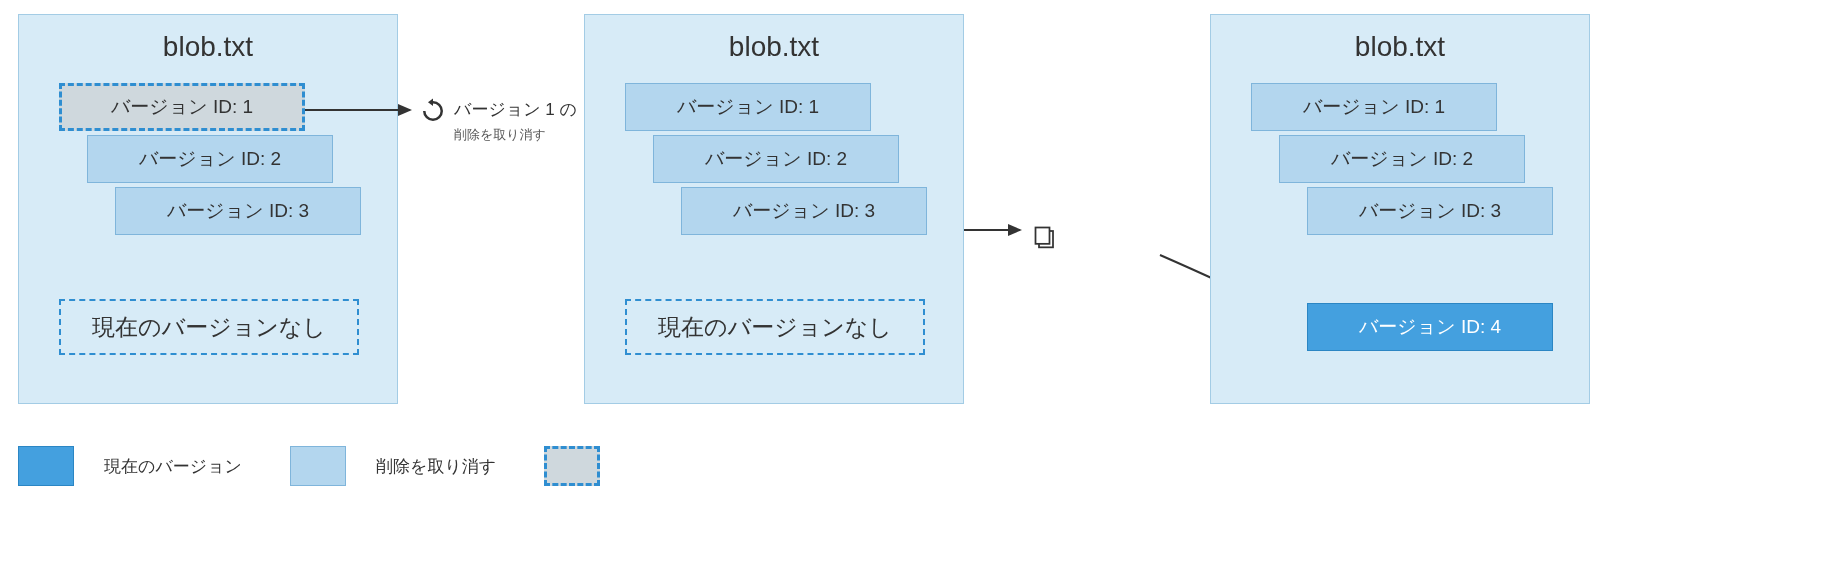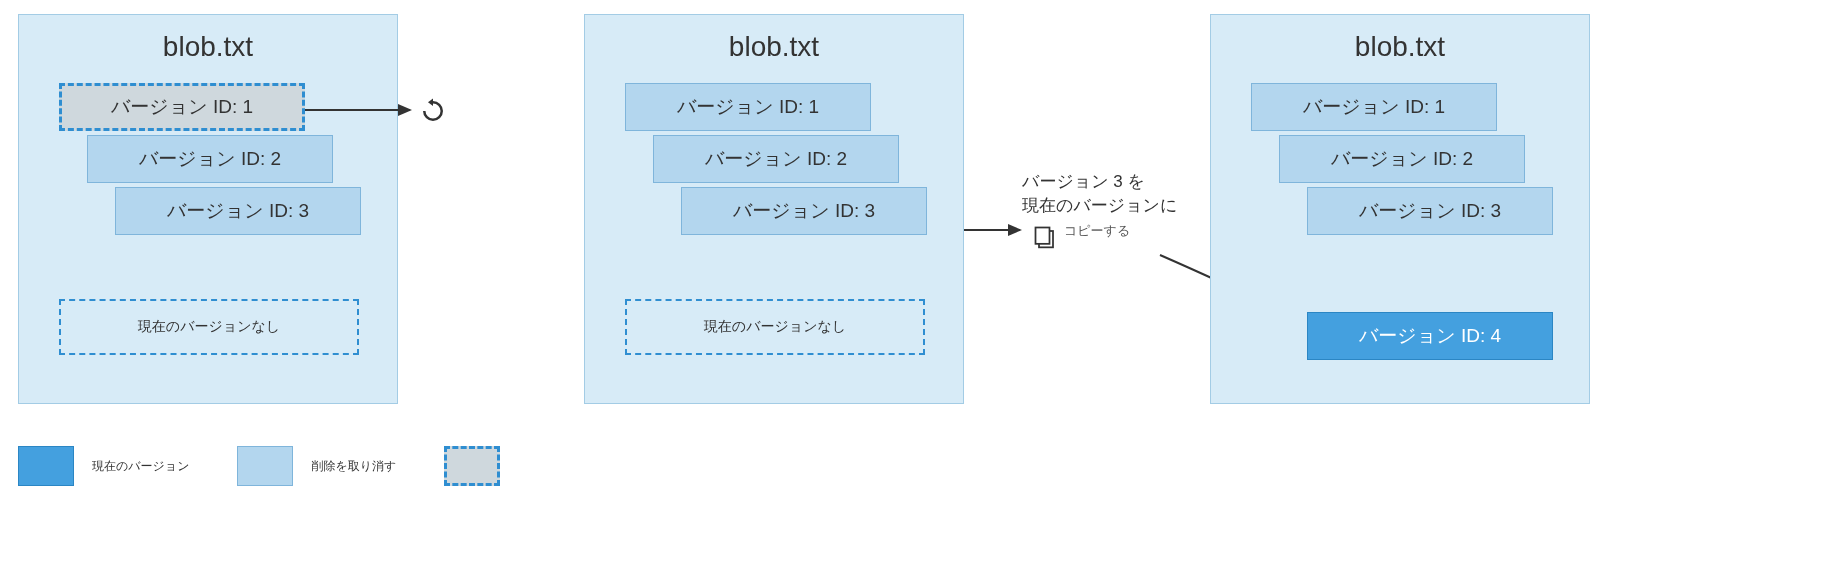--- a/index.html
+++ b/index.html
@@ -44,39 +44,38 @@
   }
   .v-prev {
     background: #b3d6ee;
     border: 1px solid #7fb5db;
     color: #333;
   }
   .v-current {
     background: #44a0df;
     border: 1px solid #2b86c4;
     color: #fff;
-    margin-top: 9px;
   }
   .v-deleted {
     background: #cfd8dd;
     border: 3px dashed #2f8ed1;
     color: #333;
   }
   .no-current {
     position: absolute;
     left: 40px;
     top: 284px;
     width: 300px;
     height: 56px;
     border: 2px dashed #2f8ed1;
     background: transparent;
     display: flex;
     align-items: center;
     justify-content: center;
-    font-size: 14px;
+    font-size: 23px;
   }
   .step-label {
     position: absolute;
     font-size: 17px;
     line-height: 1.4;
   }
   .step-label .sub {
     font-size: 13px;
     color: #555;
   }
@@ -89,21 +88,21 @@
     gap: 18px;
   }
   .swatch {
     width: 56px;
     height: 40px;
     flex: 0 0 auto;
   }
   .swatch.current { background:#44a0df; border:1px solid #2b86c4; }
   .swatch.prev    { background:#b3d6ee; border:1px solid #7fb5db; }
   .swatch.deleted { background:#cfd8dd; border:3px dashed #2f8ed1; }
-  .legend-label { font-size:12px; margin-right:30px; }
+  .legend-label { font-size:17px; margin-right:30px;margin-left:12px; }
   svg.overlay {
     position:absolute; left:0; top:0; pointer-events:none;
   }
   .icon {
     position:absolute;
   }
 </style>
 </head>
 <body>
 
@@ -132,41 +131,40 @@
 
     <path d="M 1150 245 Q 1230 280 1278 305" stroke="#333" stroke-width="2" fill="none" marker-end="url(#arrowhead)"></path>
   </svg>
 
   <div class="icon" style="left:408px; top:86px;">
     <svg width="30" height="30" viewBox="0 0 24 24">
         <path d="M12 5 A7 7 0 1 1 5 12" fill="none" stroke="#333" stroke-width="2"></path>
         <path d="M12 2 L12 8 L8 5 Z" fill="#333"></path>
       </svg>
   </div>
+  <div class="step-label" style="left:444px; top:88px;">
+    <span>バージョン 1 の</span><br>
+    <span class="sub">削除を取り消す</span>
+  </div>
 
   <div class="panel" style="left:574px; top:4px;">
     <div class="panel-title">blob.txt</div>
     <div class="versions">
       <div class="vbox v-prev" style="left:0; top:0; z-index:3;">バージョン ID: 1</div>
       <div class="vbox v-prev" style="left:28px; top:52px; z-index:2;">バージョン ID: 2</div>
       <div class="vbox v-prev" style="left:56px; top:104px; z-index:1;">バージョン ID: 3</div>
     </div>
     <div class="no-current">現在のバージョンなし</div>
   </div>
 
   <div class="icon" style="left:1022px; top:214px;">
     <svg width="28" height="28" viewBox="0 0 24 24">
       <rect x="6" y="6" width="12" height="14" fill="none" stroke="#333" stroke-width="1.5"></rect>
       <rect x="3" y="3" width="12" height="14" fill="#fff" stroke="#333" stroke-width="1.5"></rect>
     </svg>
-  </div>
-  <div class="step-label" style="left:1012px; top:160px;">
-    <span>バージョン 3 を</span><br>
-    <span>現在のバージョンに</span><br>
-    <span class="sub" style="margin-left:42px;">コピーする</span>
   </div>
 
   <div class="panel" style="left:1200px; top:4px;">
     <div class="panel-title">blob.txt</div>
     <div class="versions">
       <div class="vbox v-prev" style="left:0; top:0; z-index:4;">バージョン ID: 1</div>
       <div class="vbox v-prev" style="left:28px; top:52px; z-index:3;">バージョン ID: 2</div>
       <div class="vbox v-prev" style="left:56px; top:104px; z-index:2;">バージョン ID: 3</div>
     </div>
     <div class="vbox v-current" style="position:absolute; left:96px; top:288px; width:246px;">バージョン ID: 4</div>

